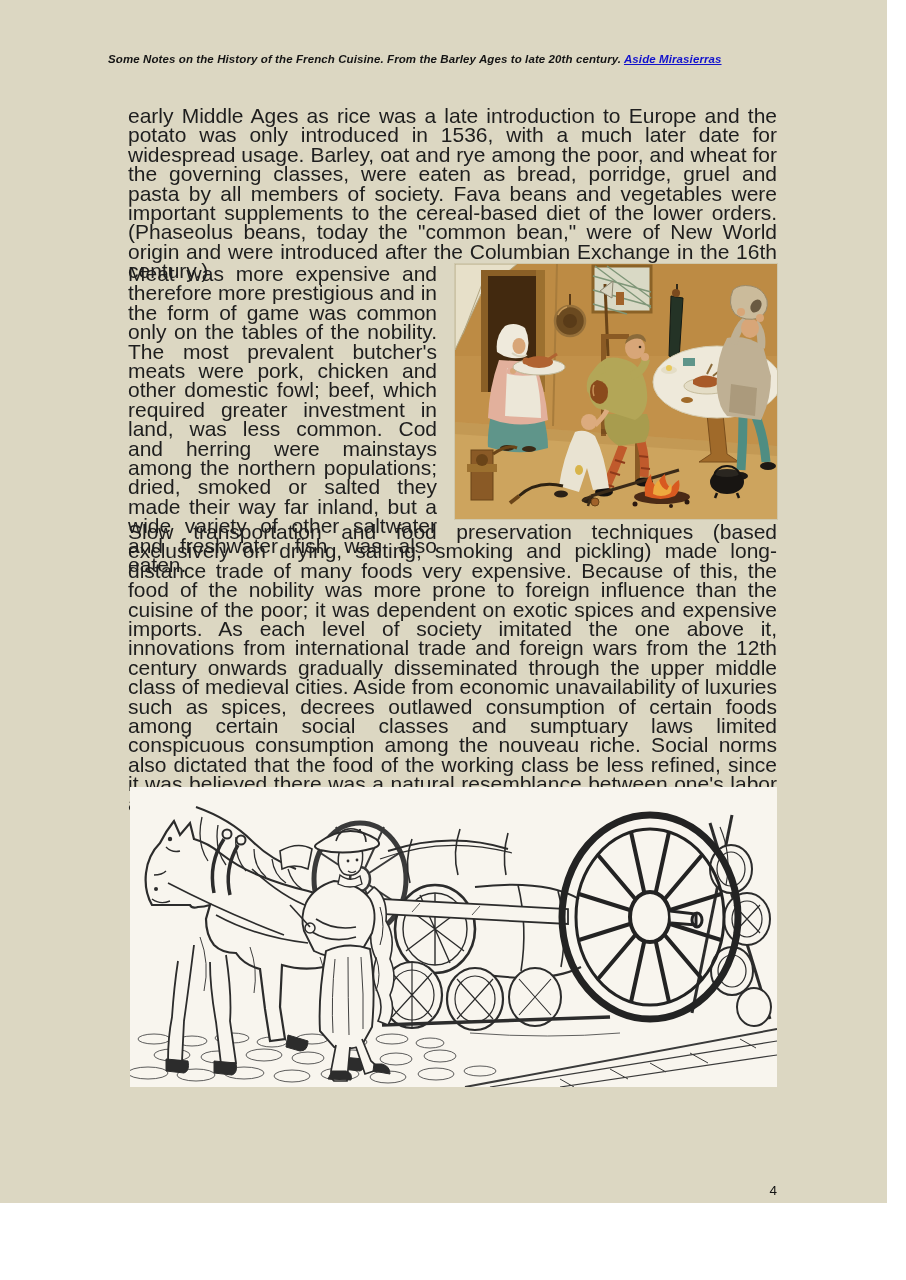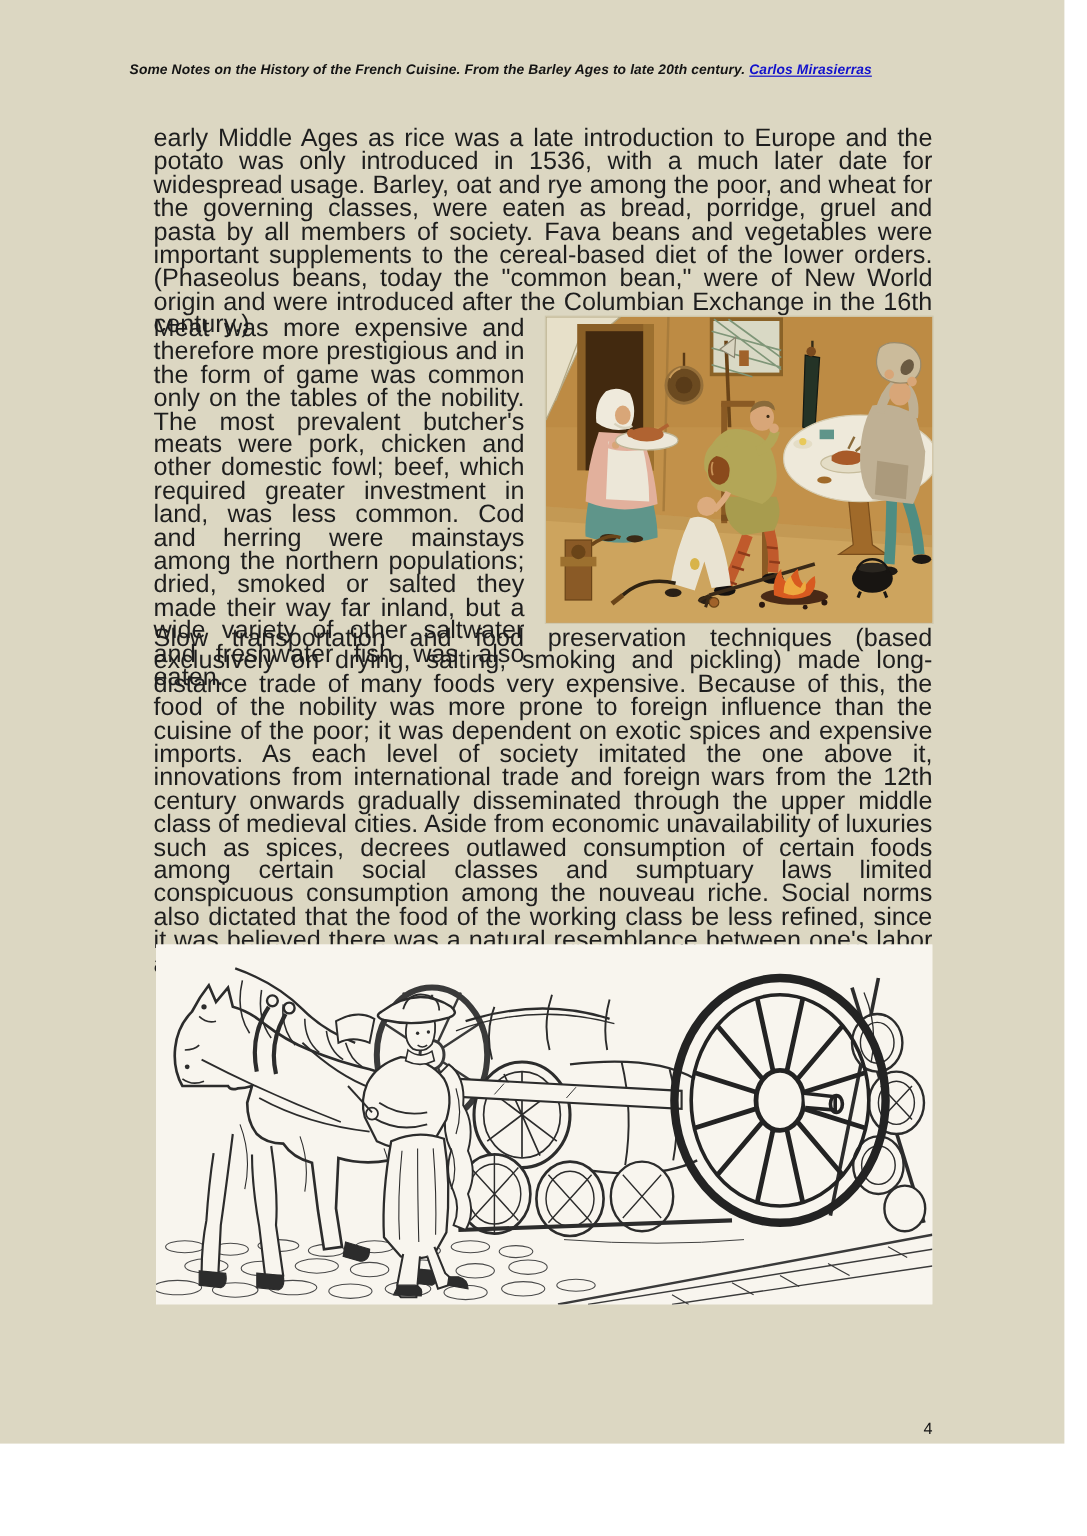--- a/index.html
+++ b/index.html
@@ -41,21 +41,21 @@
     position:absolute;left:737px;top:1183px;width:40px;
     font-size:13.5px;color:#141414;text-align:right;
   }
 </style>
 </head>
 <body>
 
 <div class="page">
 
   <div class="header">
-    <span>Some Notes on the History of the French Cuisine. From the Barley Ages to late 20th century. </span><a>Carlos Mirasierras</a>
+    <span>Some Notes on the History of the French Cuisine. From the Barley Ages to late 20th century. </span><a>Aside Mirasierras</a>
   </div>
 
   <p class="para" id="para1">early Middle Ages as rice was a late introduction to Europe and the potato was only introduced in 1536, with a much later date for widespread usage. Barley, oat and rye among the poor, and wheat for the governing classes, were eaten as bread, porridge, gruel and pasta by all members of society. Fava beans and vegetables were important supplements to the cereal-based diet of the lower orders. (Phaseolus  beans, today the "common bean," were of New World origin and were introduced after the Columbian Exchange in the 16th century.)</p>
 
   <div class="media-row">
     <p class="para">Meat was more expensive and therefore more prestigious and in the form of game was common only on the tables of the nobility. The most prevalent butcher's meats were pork, chicken and other domestic fowl; beef, which required greater investment in land, was less common. Cod and herring were mainstays among the northern populations; dried, smoked or salted they made their way far inland, but a wide variety of other saltwater and freshwater fish was also eaten.</p>
 
     <div class="painting" role="img" aria-label="Medieval painting of a tavern interior: a woman carries a platter of roast meat, a stout man sits eating at a round white table with a child at his knee, another man tips a large jug to drink; a fire and black cauldron burn on the floor">
       <svg width="322" height="255" viewBox="0 0 322 255" xmlns="http://www.w3.org/2000/svg">
 

